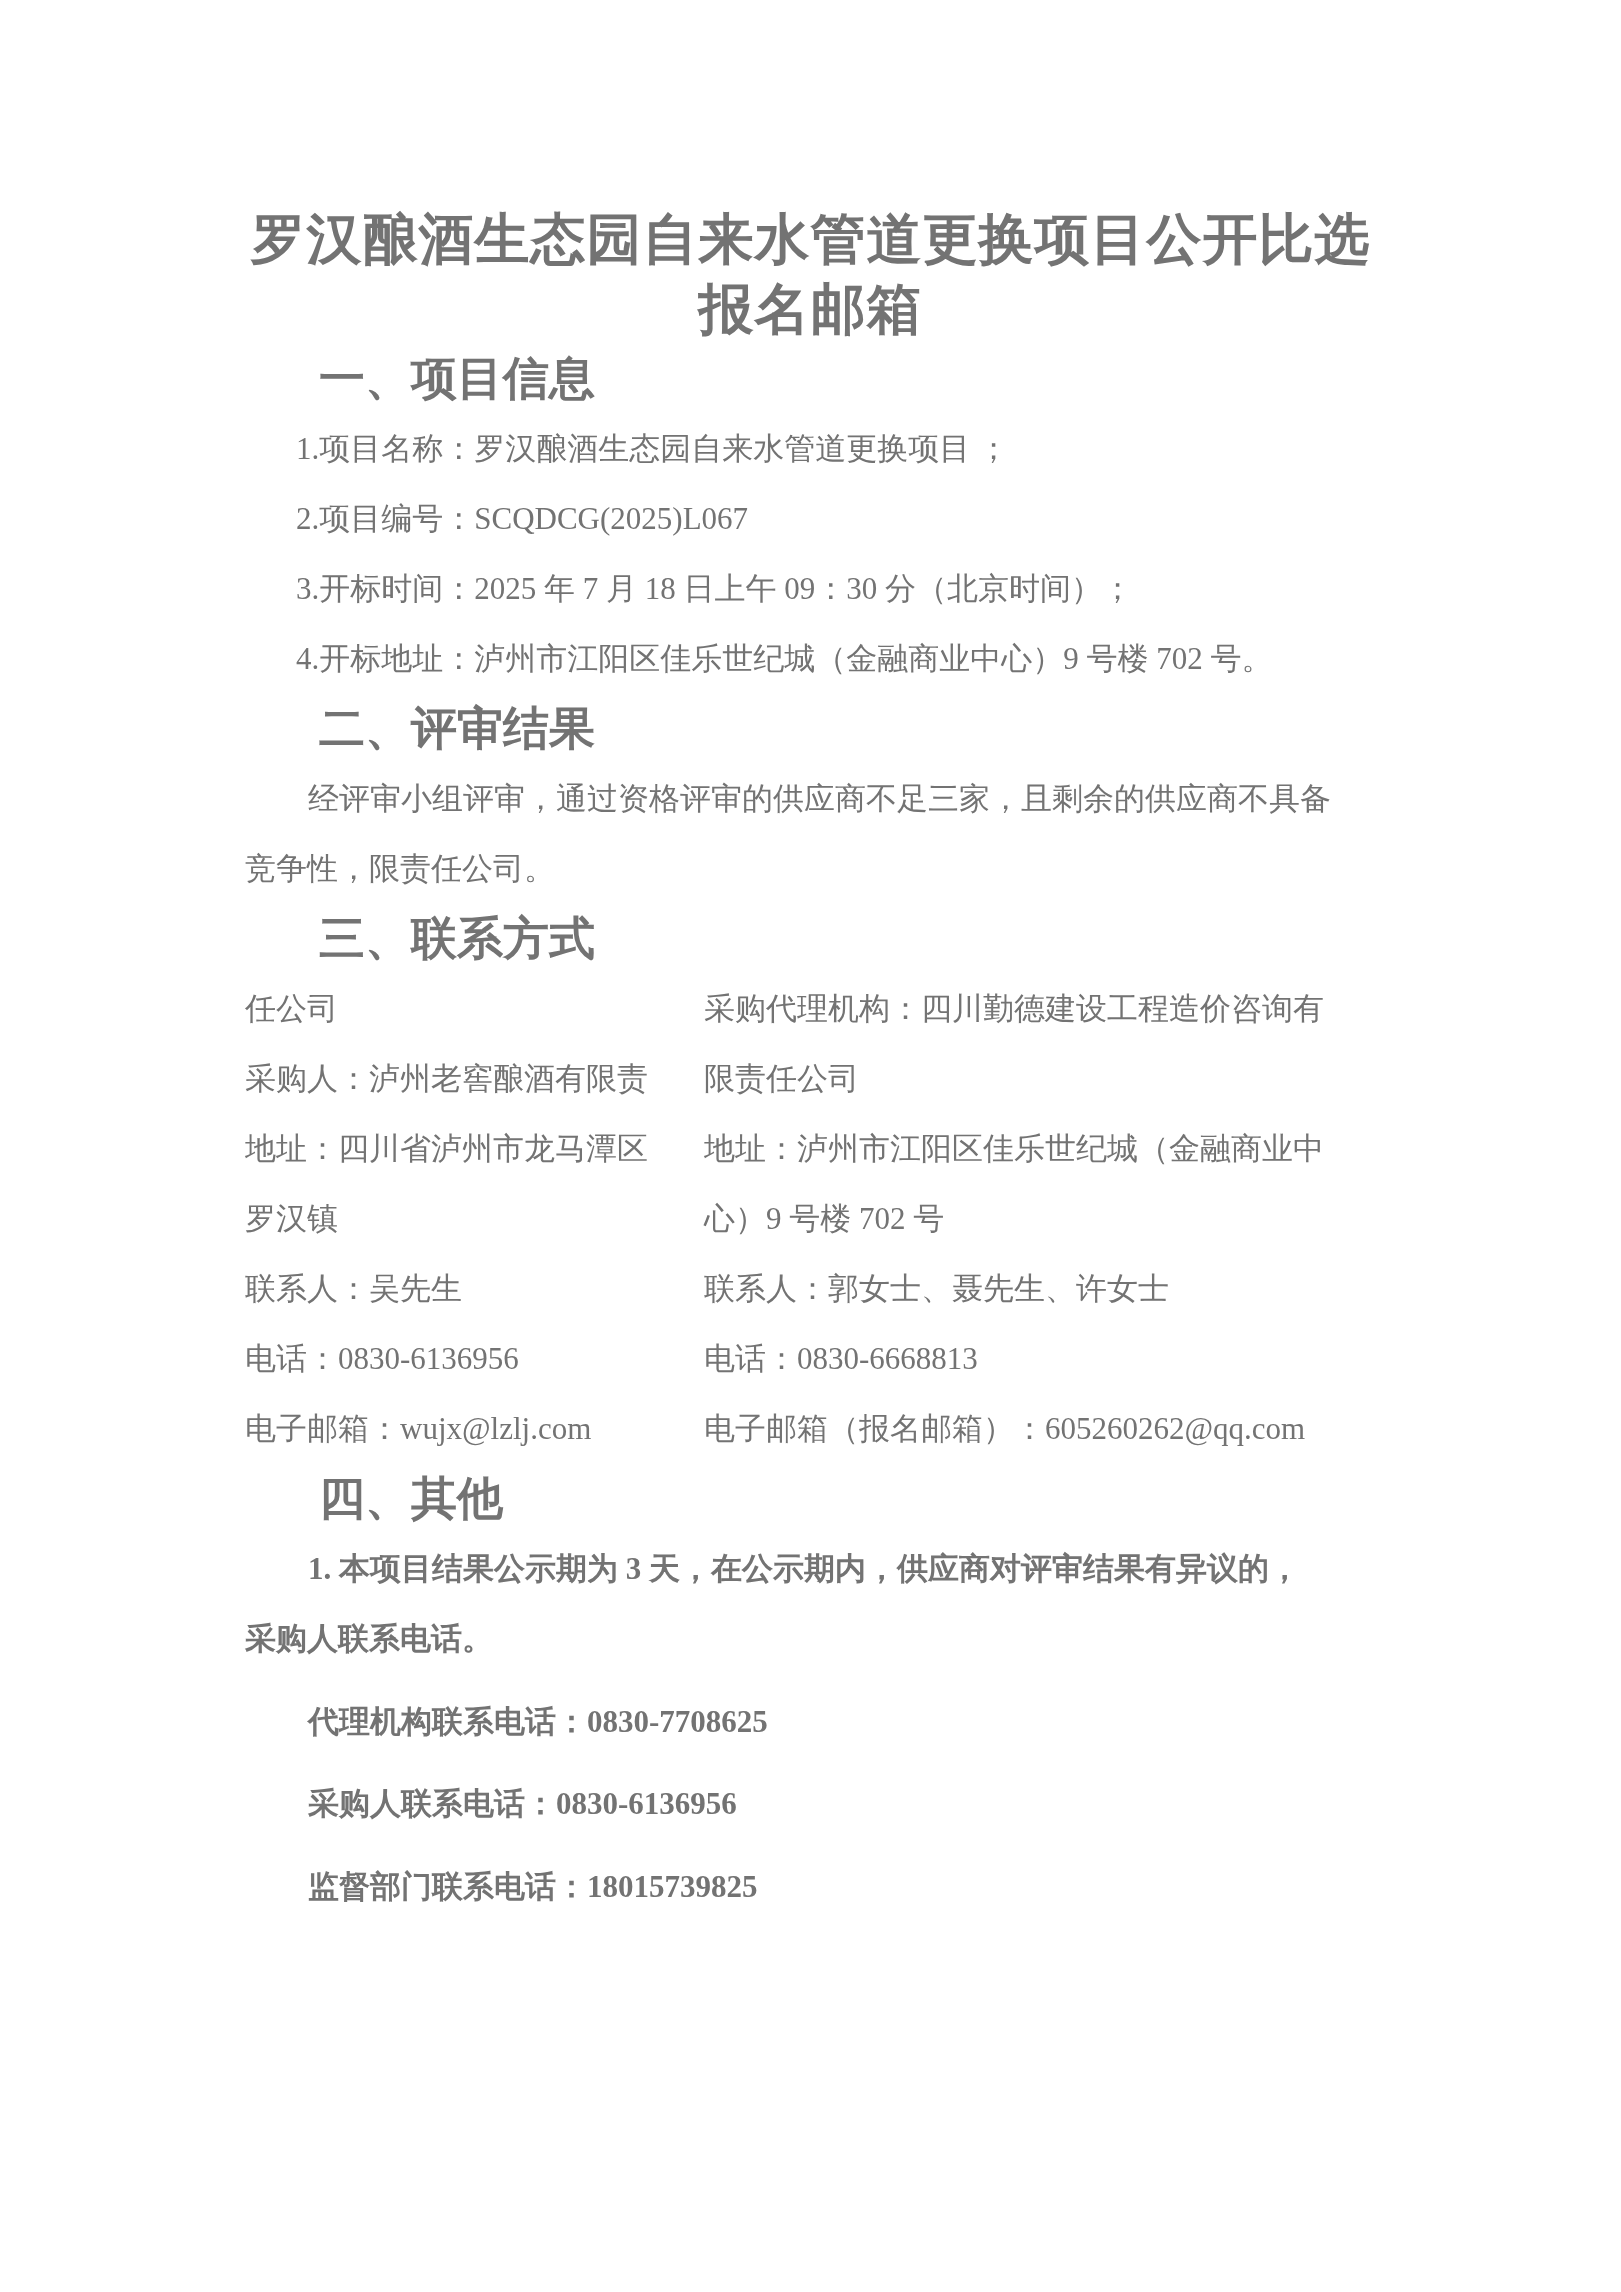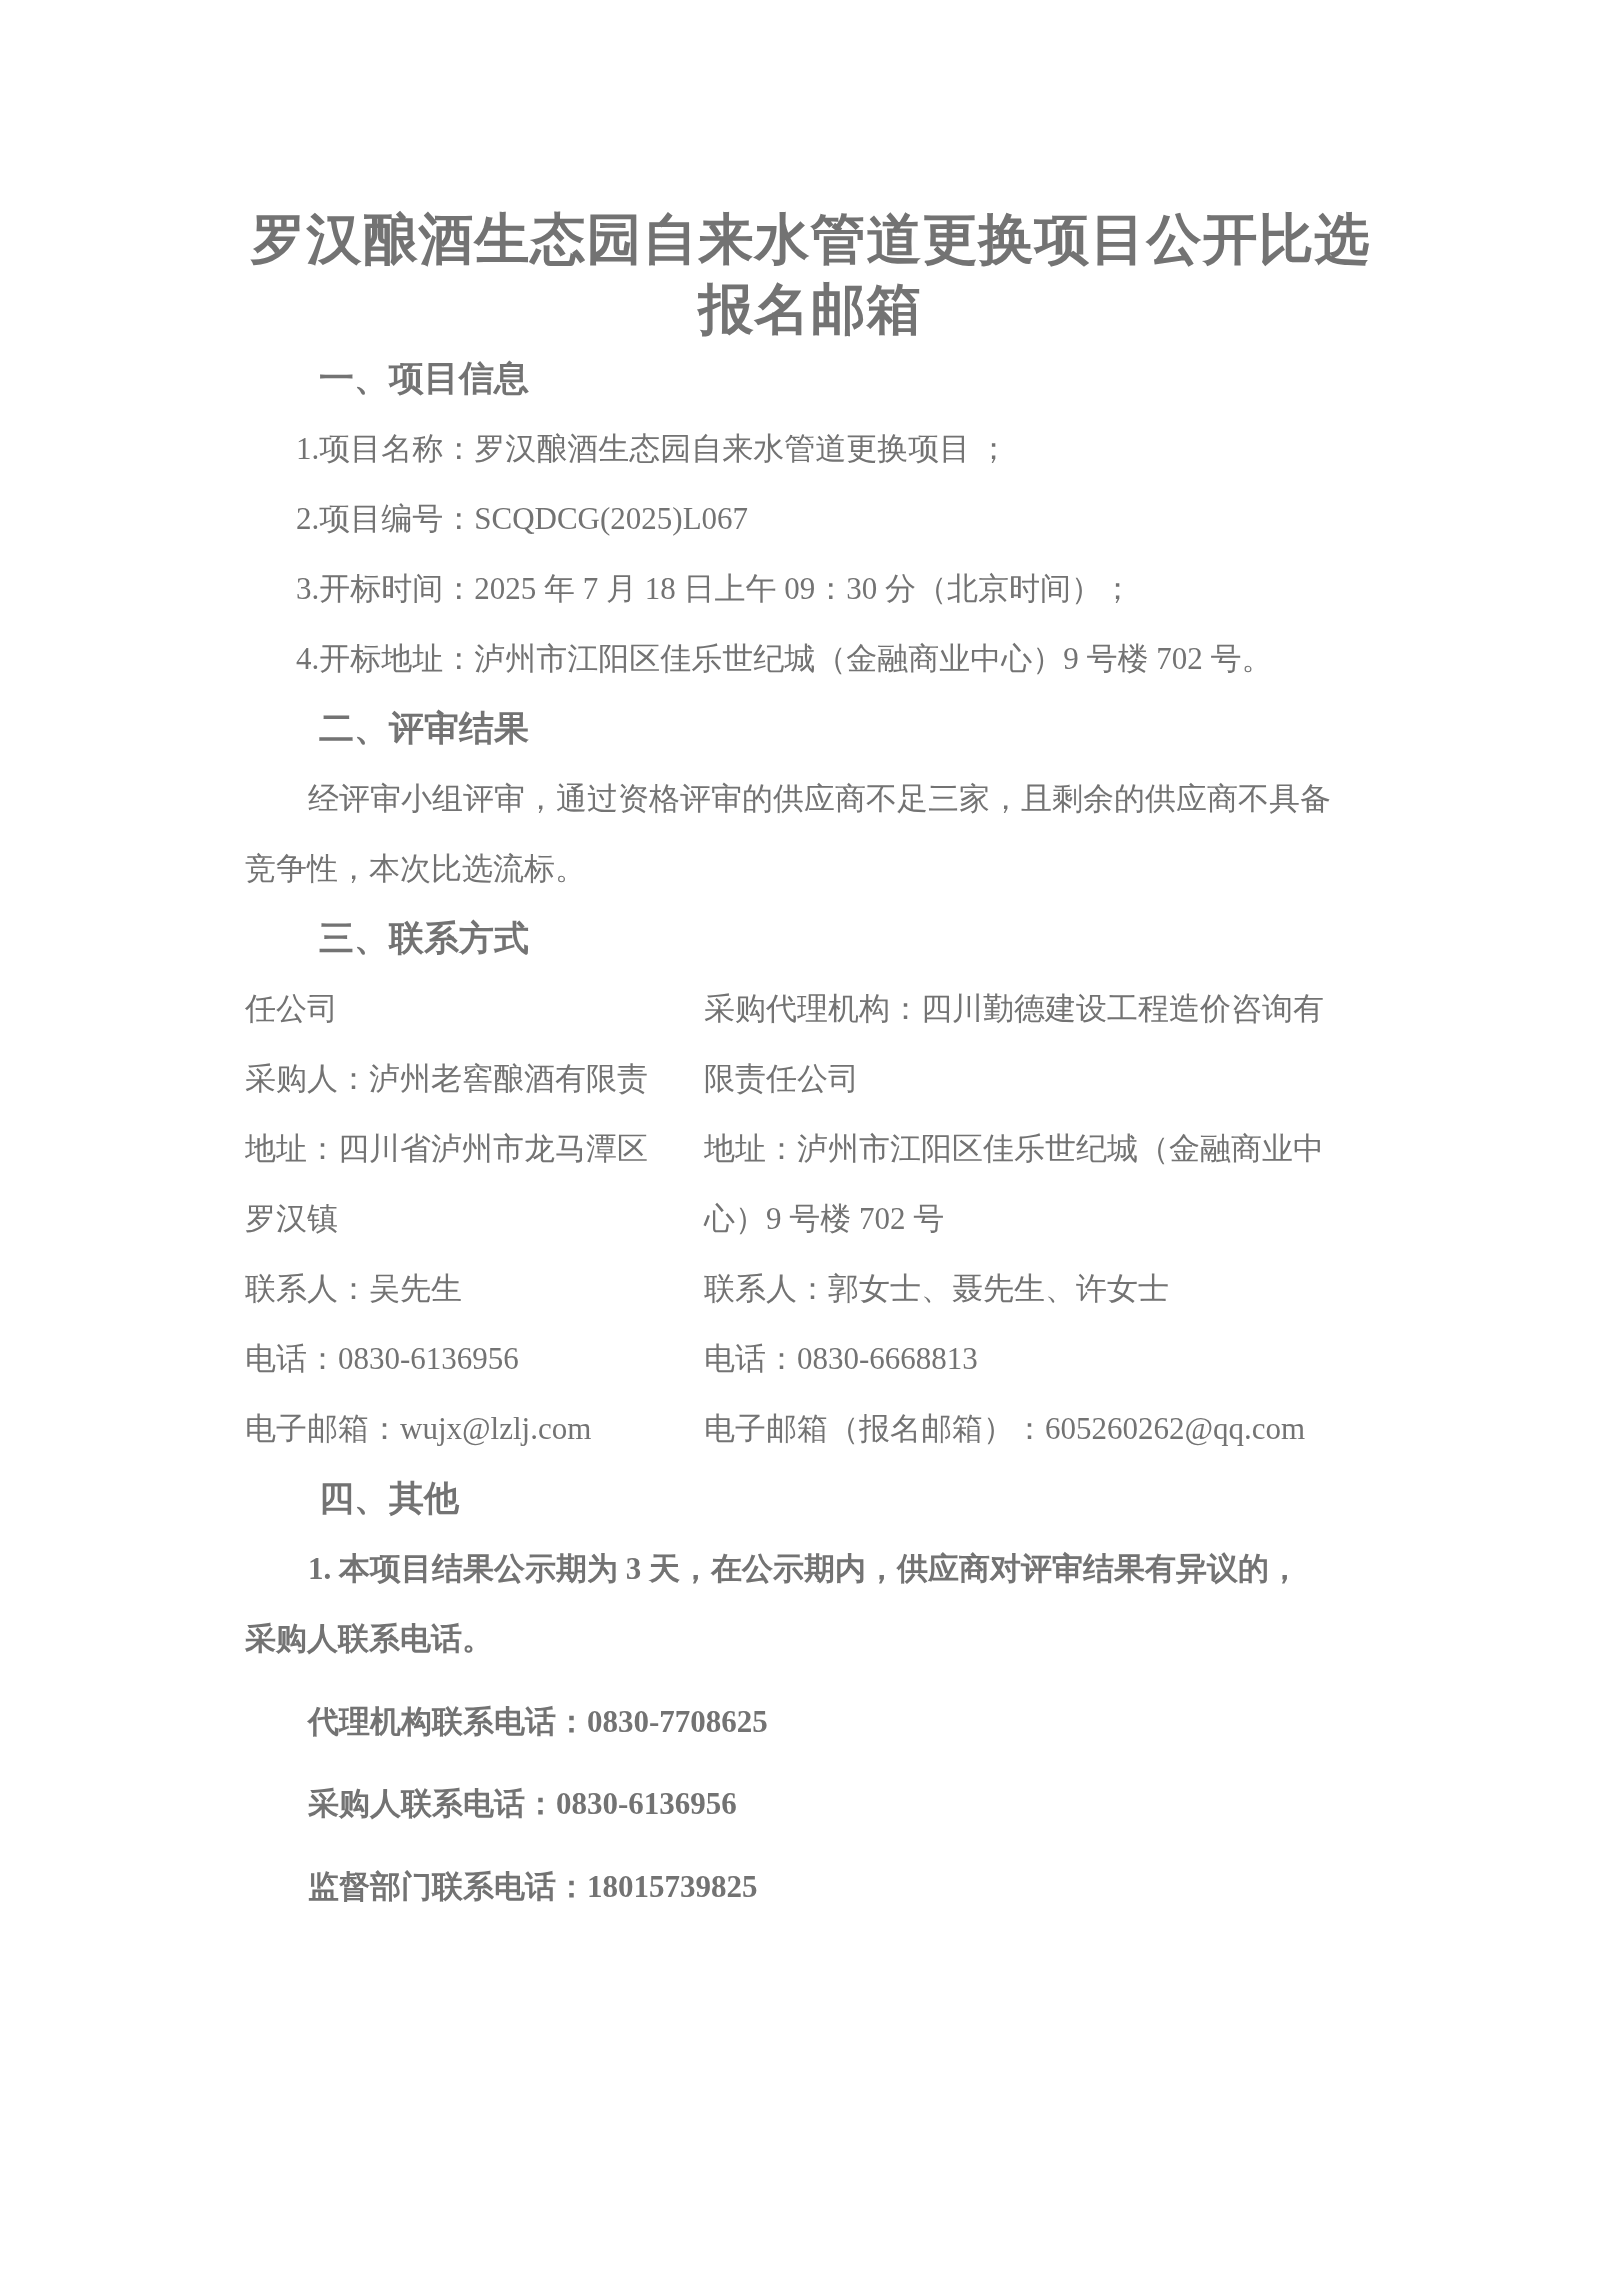--- a/index.html
+++ b/index.html
@@ -8,21 +8,21 @@
     font-family:"Liberation Serif","DejaVu Serif",serif;
     font-size:31px;margin:0 auto;overflow:hidden;box-sizing:border-box;
   }
   .content{padding:204px 245px 0 245px;}
   .doc-title{
     font-family:"Liberation Sans","DejaVu Sans",sans-serif;
     font-weight:bold;font-size:55px;line-height:92px;
     text-align:center;letter-spacing:1px;
   }
   .heading{
-    font-weight:bold;font-size:35px;line-height:70px;
+    font-weight:bold;font-size:46px;line-height:70px;
     padding-left:74px;white-space:nowrap;
   }
   .line{line-height:70px;white-space:nowrap;}
   .items .line{padding-left:51px;}
   .para .line:first-child{text-indent:63px;}
   .contact-row{display:flex;}
   .col-left{width:459px;flex:0 0 459px;}
   .col-right{width:672px;flex:0 0 672px;}
   .bold{font-weight:bold;}
   .phones .line{padding-left:63px;margin-top:12.7px;}
@@ -42,21 +42,21 @@
     <div class="items">
       <div class="line">1.项目名称：罗汉酿酒生态园自来水管道更换项目 ；</div>
       <div class="line">2.项目编号：SCQDCG(2025)L067</div>
       <div class="line">3.开标时间：2025 年 7 月 18 日上午 09：30 分（北京时间）；</div>
       <div class="line">4.开标地址：泸州市江阳区佳乐世纪城（金融商业中心）9 号楼 702 号。</div>
     </div>
 
     <div class="heading">二、评审结果</div>
     <div class="para">
         <div class="line">经评审小组评审，通过资格评审的供应商不足三家，且剩余的供应商不具备</div>
-        <div class="line">竞争性，本次比选流标。</div>
+        <div class="line">竞争性，限责任公司。</div>
       </div>
 
     <div class="heading">三、联系方式</div>
 
     <div class="contact-row">
       <div class="col-left">
         <div>
             <div class="line">任公司</div>
             <div class="line">采购人：泸州老窖酿酒有限责</div>
           </div>

